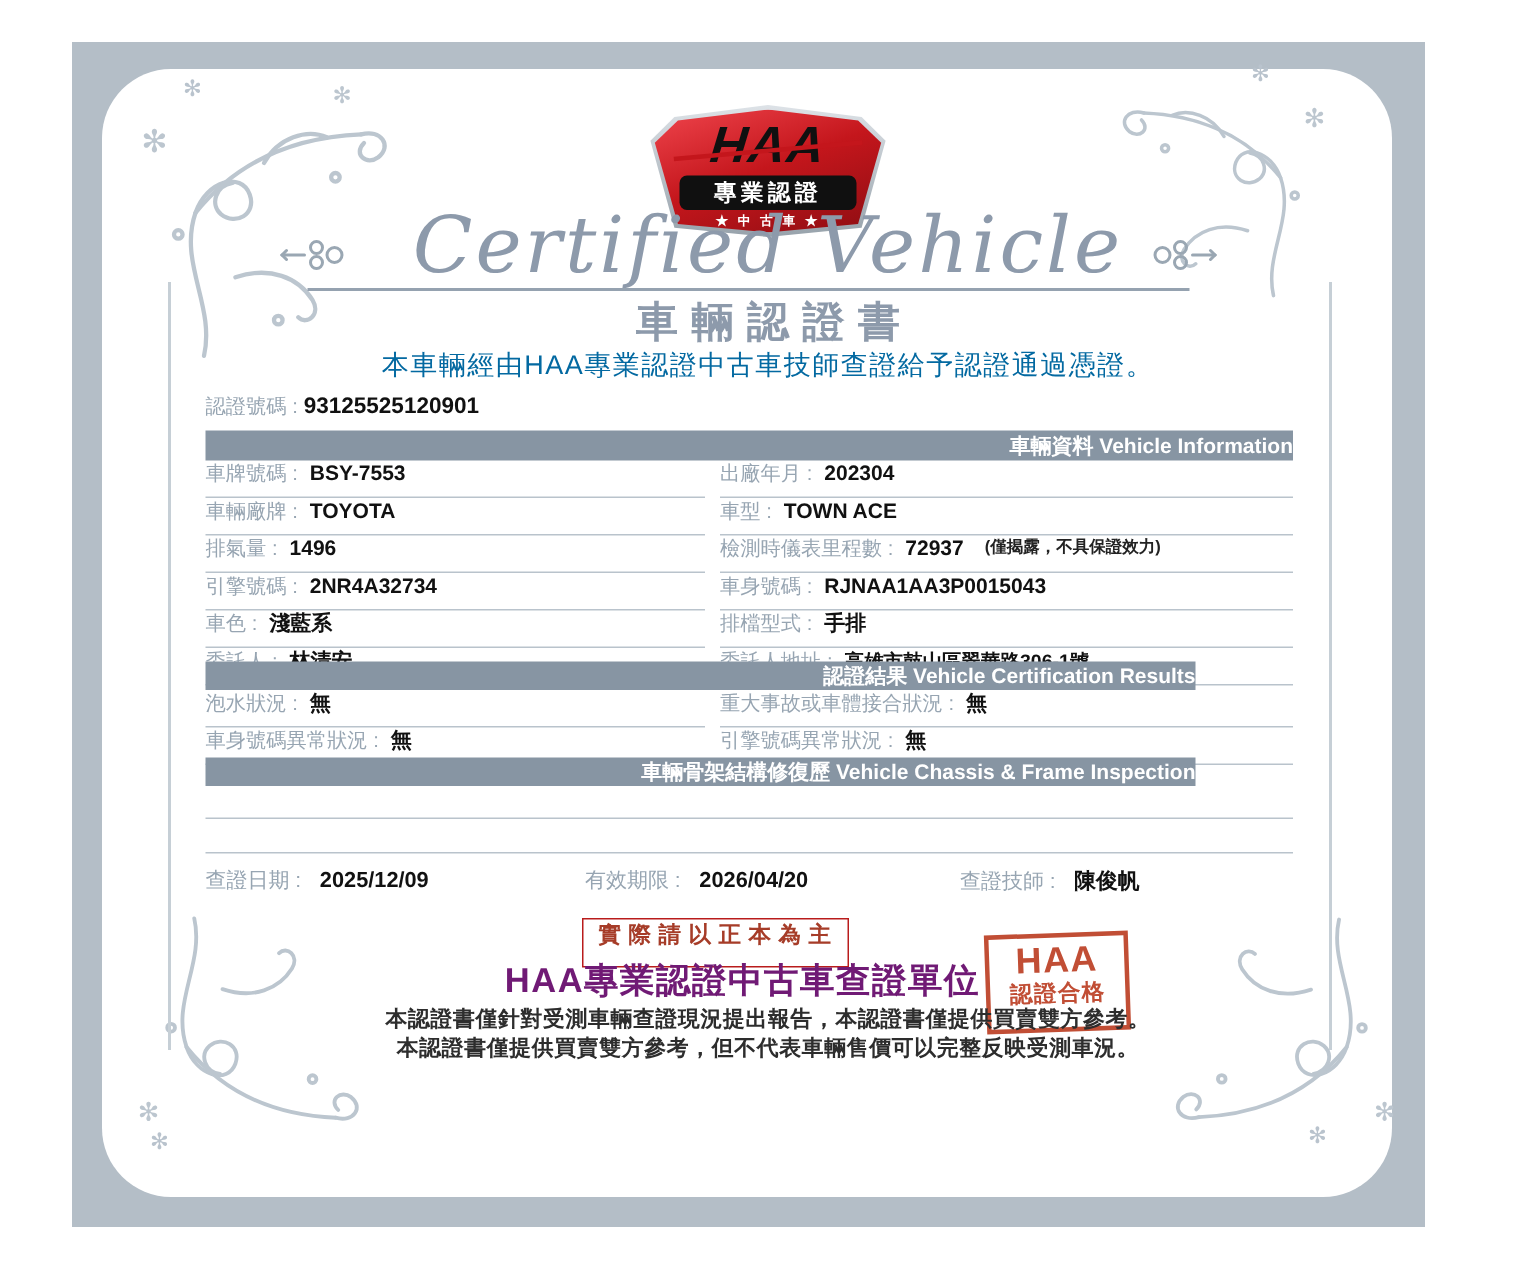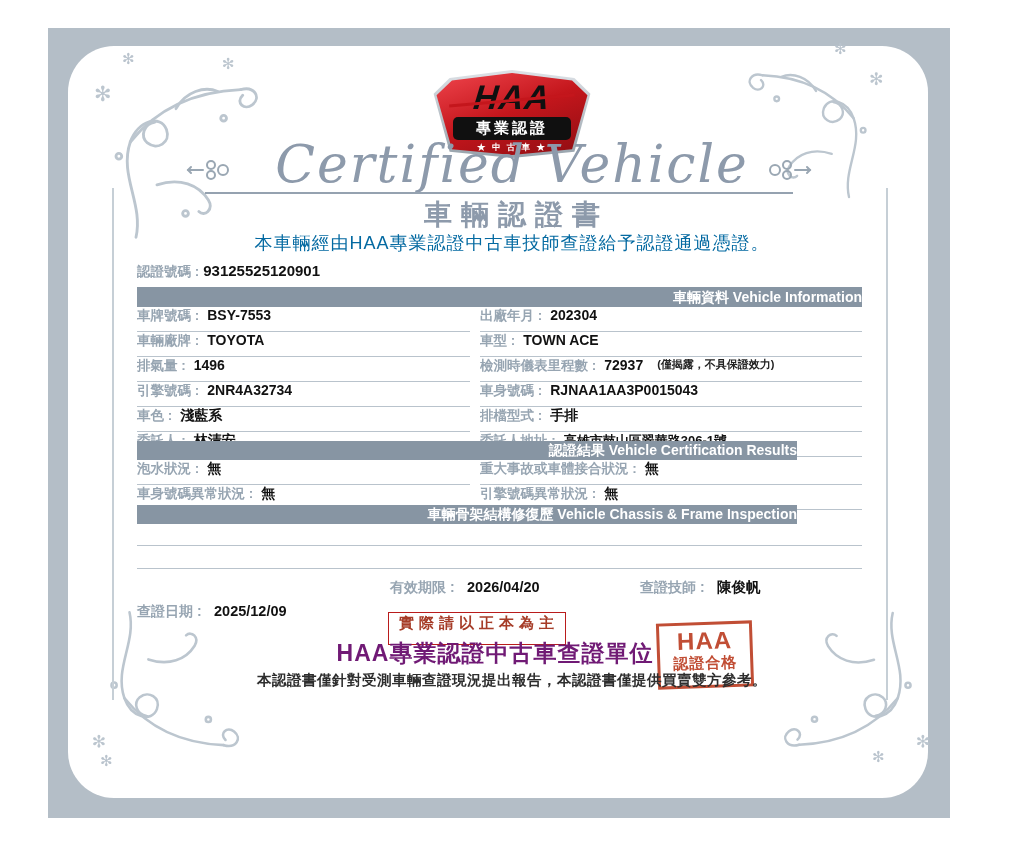--- a/index.html
+++ b/index.html
@@ -33,21 +33,21 @@
     font-family:"DejaVu Serif",serif;font-style:italic;font-size:52px;color:#8d9aab;letter-spacing:2px;}
   .title-rule{position:absolute;left:205px;top:192px;width:588px;height:2px;background:#95a2b0;}
   .zh-title{position:absolute;left:0;right:0;top:196px;text-align:center;font-size:28px;font-weight:bold;
     color:#8d9aab;letter-spacing:9px;padding-left:9px;}
   .subtitle{position:absolute;left:0;right:0;top:231px;text-align:center;font-size:18px;font-weight:normal;
     color:#0369a1;letter-spacing:1px;}
   .ornament{position:absolute;top:156px;}
   .ornament.right{transform:scaleX(-1);}
 
   
-  .lbl{color:#97a5b2;font-weight:bold;font-size:13.5px;white-space:nowrap;}
+  .lbl{color:#97a5b2;font-weight:normal;font-size:13.5px;white-space:nowrap;}
   .val{color:#111;font-weight:bold;font-size:14px;margin-left:8px;white-space:nowrap;}
   .note{color:#222;font-weight:bold;font-size:11px;margin-left:14px;white-space:nowrap;}
   .cert-no{position:absolute;left:137px;top:262px;}
   .cert-no .val{font-size:15px;margin-left:4px;}
 
   .bar{position:absolute;left:137px;background:#8795a3;color:#fff;text-align:right;
     font-weight:bold;font-size:14px;height:20px;line-height:20px;}
   .bar.full{width:725px;}
   .bar.mid{width:660px;height:19px;line-height:19px;}
   .bar1{top:287px;} .bar2{top:441px;} .bar3{top:505px;}
@@ -55,21 +55,21 @@
   .grid{position:absolute;left:137px;width:725px;display:grid;grid-template-columns:333px 382px;column-gap:10px;}
   .grid.info{top:307px;} .grid.results{top:460px;}
   .cell{height:22px;border-bottom:1px solid #b9c3cc;display:flex;align-items:flex-start;padding-bottom:2px;overflow:hidden;}
   .cell .val.small{font-size:13px;}
 
   .blank-line{position:absolute;left:137px;width:725px;height:0;border-bottom:1px solid #b9c3cc;}
   .bl1{top:545px;} .bl2{top:568px;}
 
   .footer-row{position:absolute;left:137px;top:578px;width:725px;height:20px;}
   .footer-field{position:absolute;white-space:nowrap;}
-  .ff1{left:0;margin-top:24px;} .ff2{left:253px;} .ff3{left:503px;}
+  .ff1{left:0;} .ff2{left:253px;} .ff3{left:503px;}
   .footer-field .lbl{font-size:14px;} .footer-field .val{font-size:14.5px;}
 
   
   .notice-box{position:absolute;left:388px;top:612px;border:1px solid #b91c1c;color:#a63c28;
     font-family:"DejaVu Serif",serif;font-size:15px;font-weight:bold;letter-spacing:5px;padding:1px 6px 11px 10px;}
   .org-name{position:absolute;left:300px;top:638px;width:390px;text-align:center;
     font-size:23px;font-weight:bold;color:#701a75;letter-spacing:1px;}
   .seal{position:absolute;left:657px;top:622px;width:90px;height:60px;border:3px solid #c14e35;
     color:#c14e35;transform:rotate(-2deg);text-align:center;background:rgba(255,255,255,0);}
   .seal-line1{font-size:24px;line-height:26px;font-weight:900;letter-spacing:1px;margin-top:3px;}
@@ -276,14 +276,15 @@
 
   <div class="notice-box">實際請以正本為主</div>
   <div class="org-name">HAA專業認證中古車查證單位</div>
   <div class="seal">
     <div class="seal-line1">HAA</div>
     <div class="seal-line2">認證合格</div>
   </div>
 
   <div class="disclaimer">
     <div>本認證書僅針對受測車輛查證現況提出報告，本認證書僅提供買賣雙方參考。</div>
+    <div>本認證書僅提供買賣雙方參考，但不代表車輛售價可以完整反映受測車況。</div>
   </div>
 </div>
 
 </body></html>

